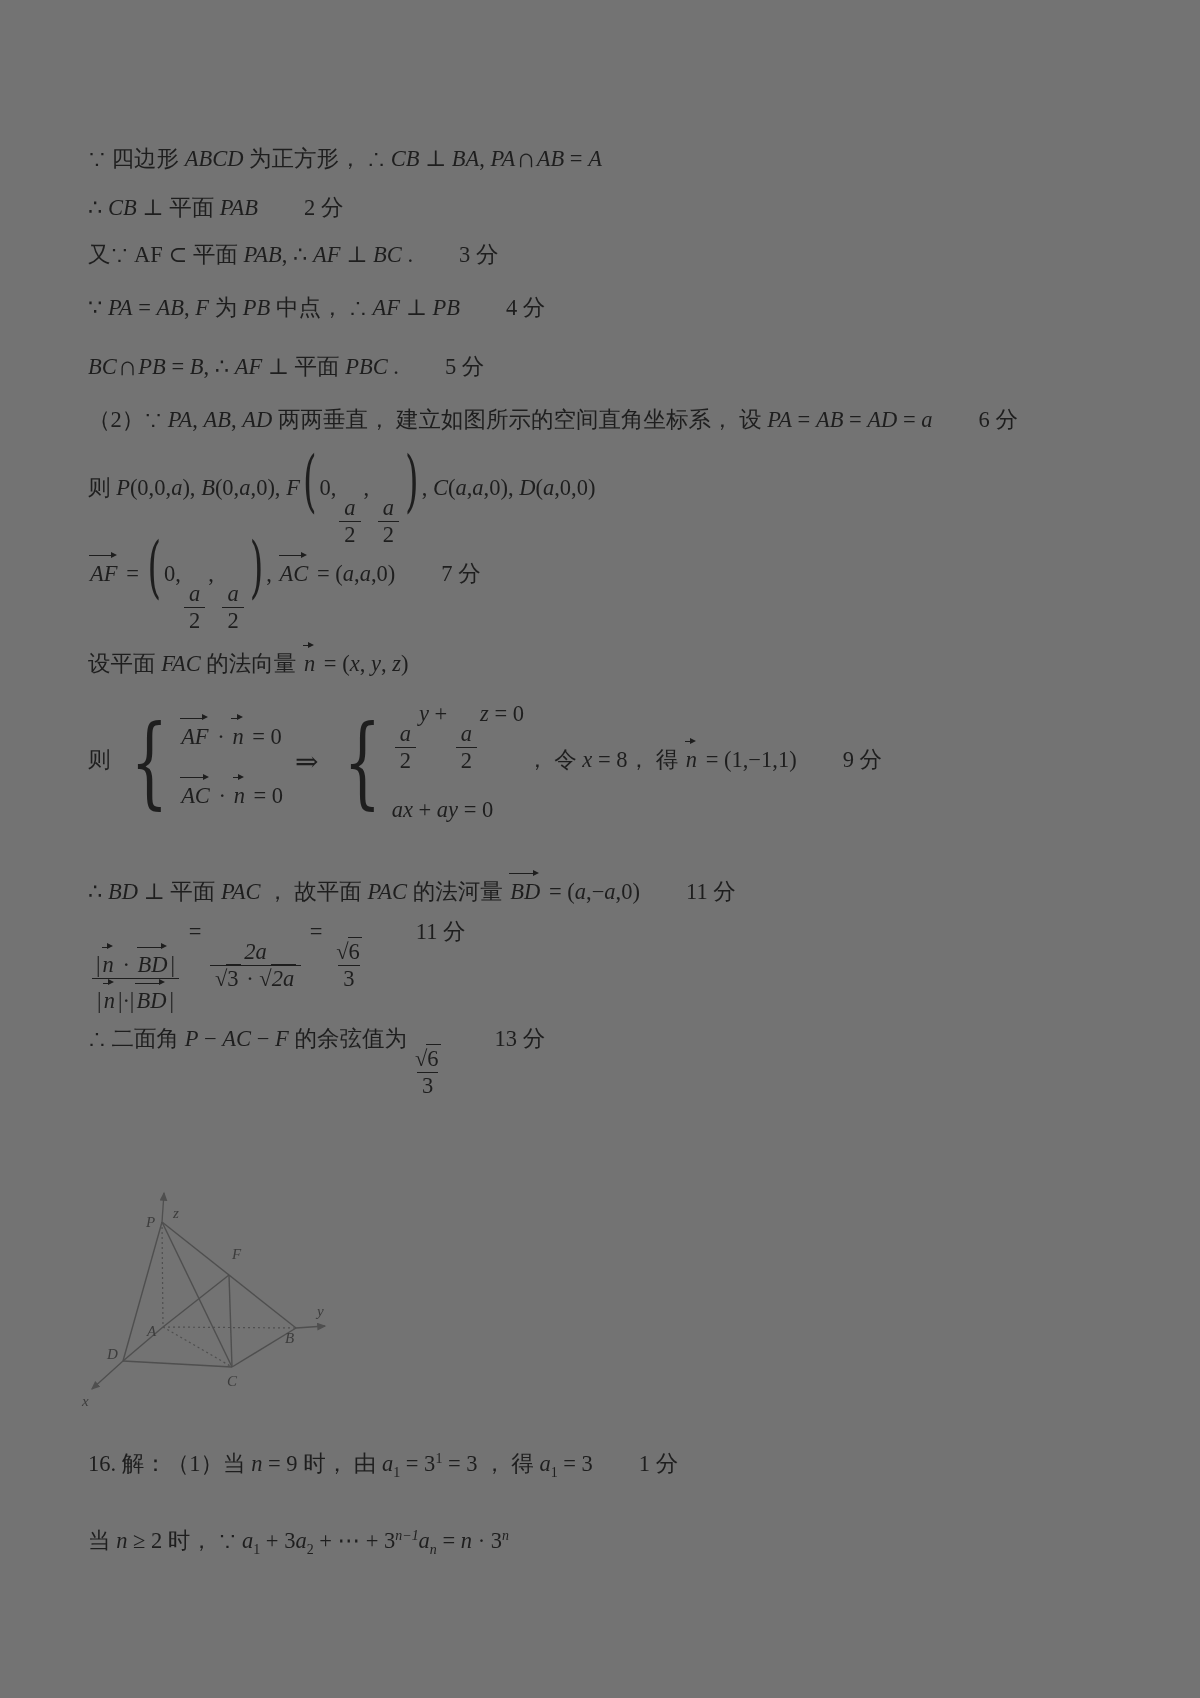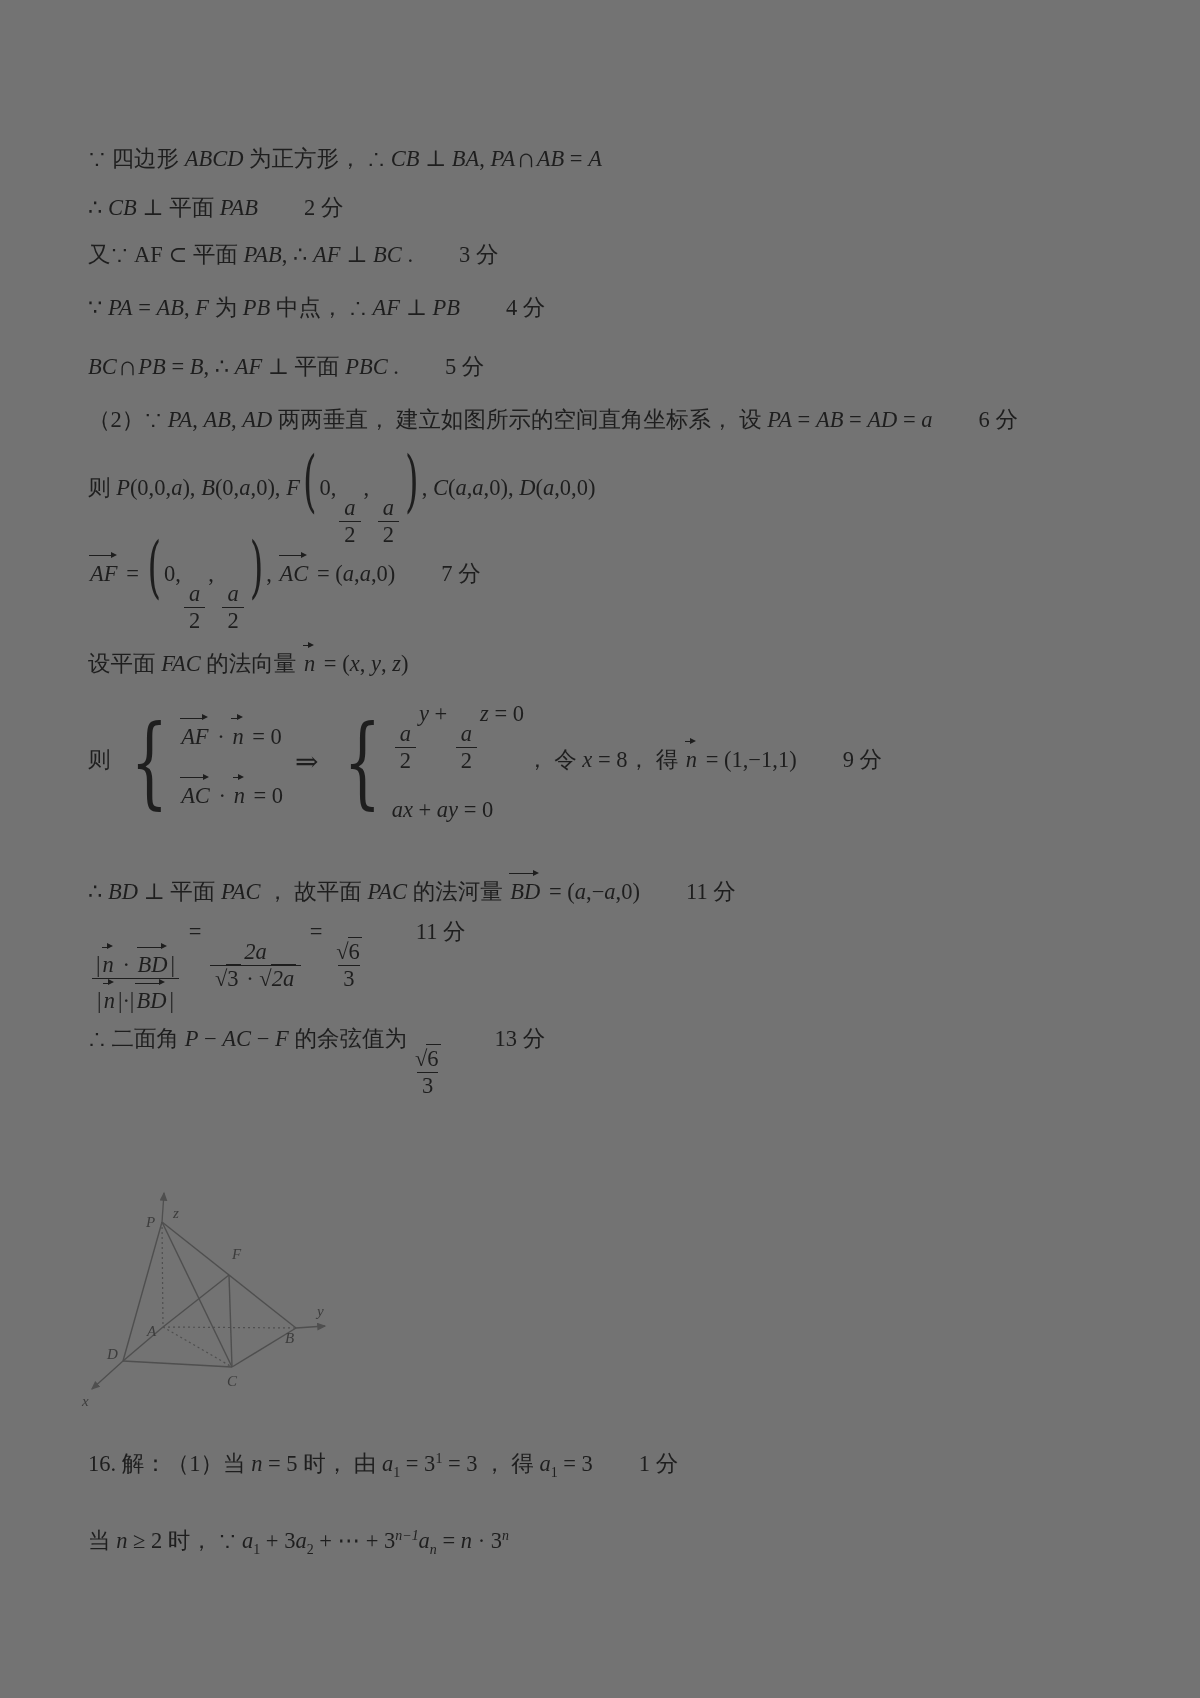--- a/index.html
+++ b/index.html
@@ -171,20 +171,20 @@
     <text x="152" y="74">F</text>
     <text x="67" y="151">A</text>
     <text x="205" y="158">B</text>
     <text x="237" y="131">y</text>
     <text x="27" y="174">D</text>
     <text x="147" y="201">C</text>
     <text x="2" y="221">x</text>
   </svg>
 
   <div class="line" style="top:1450px">
-    <span class="r">16. 解：（1）当 </span><span class="i">n</span><span class="r"> = 5 时， 由 </span><span class="i">a</span><sub>1</sub><span class="r"> = 3</span><sup>1</sup><span class="r"> = 3 ， 得 </span><span class="i">a</span><sub>1</sub><span class="r"> = 3</span><span class="score">1 分</span>
+    <span class="r">16. 解：（1）当 </span><span class="i">n</span><span class="r"> = 9 时， 由 </span><span class="i">a</span><sub>1</sub><span class="r"> = 3</span><sup>1</sup><span class="r"> = 3 ， 得 </span><span class="i">a</span><sub>1</sub><span class="r"> = 3</span><span class="score">1 分</span>
   </div>
 
   <div class="line" style="top:1527px">
     <span class="r">当 </span><span class="i">n</span><span class="r"> ≥ 2 时， ∵ </span><span class="i">a</span><sub>1</sub><span class="r"> + 3</span><span class="i">a</span><sub>2</sub><span class="r"> + ⋯ + 3</span><sup class="i">n−1</sup><span class="i">a</span><sub class="i">n</sub><span class="r"> = </span><span class="i">n</span><span class="r"> · 3</span><sup class="i">n</sup>
   </div>
 
 </div>
 
 </body></html>

